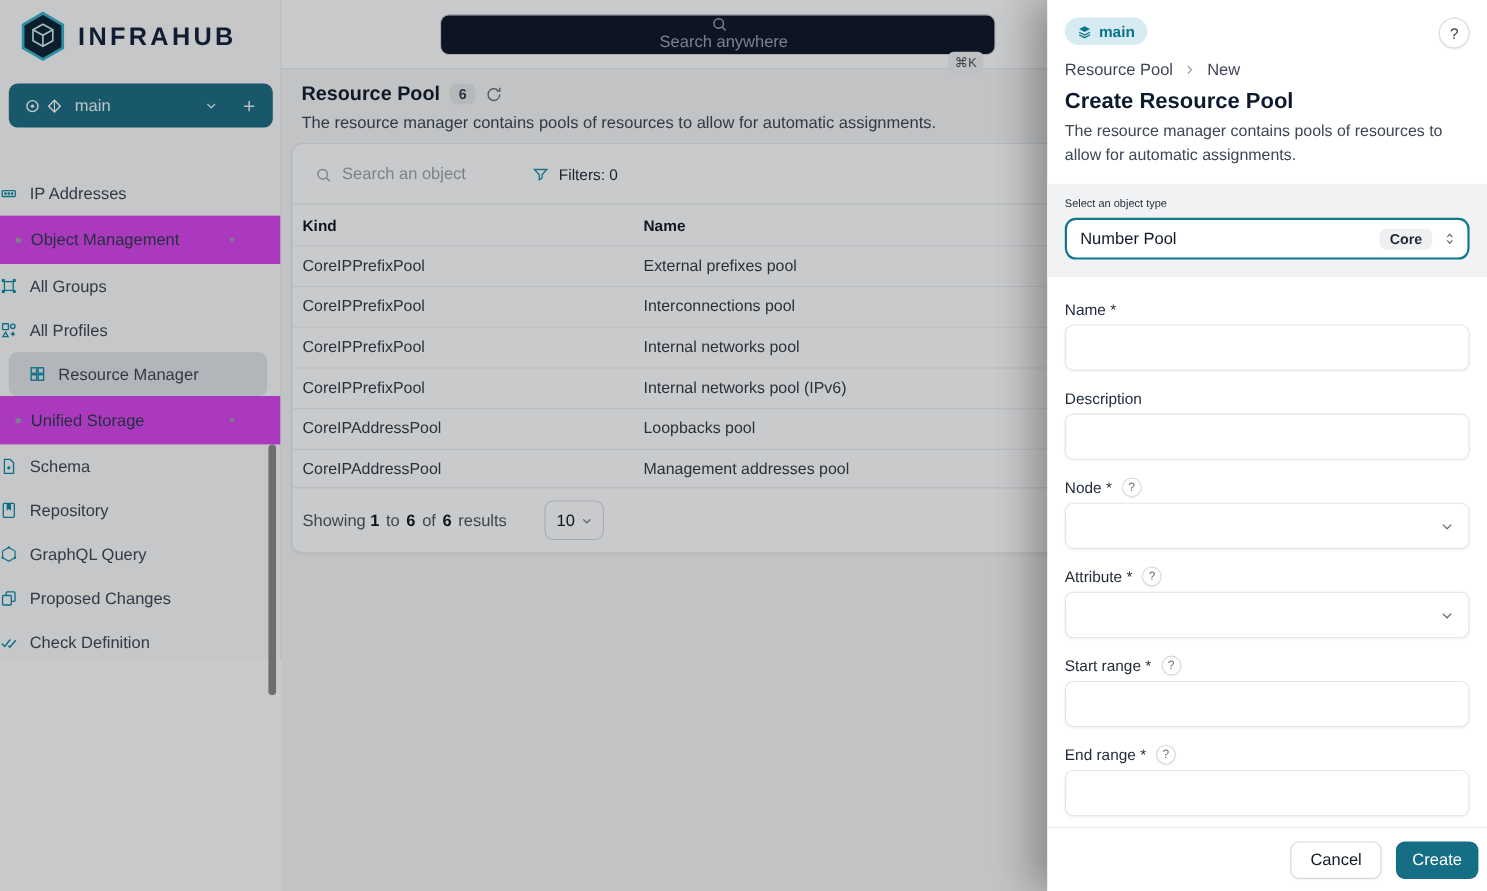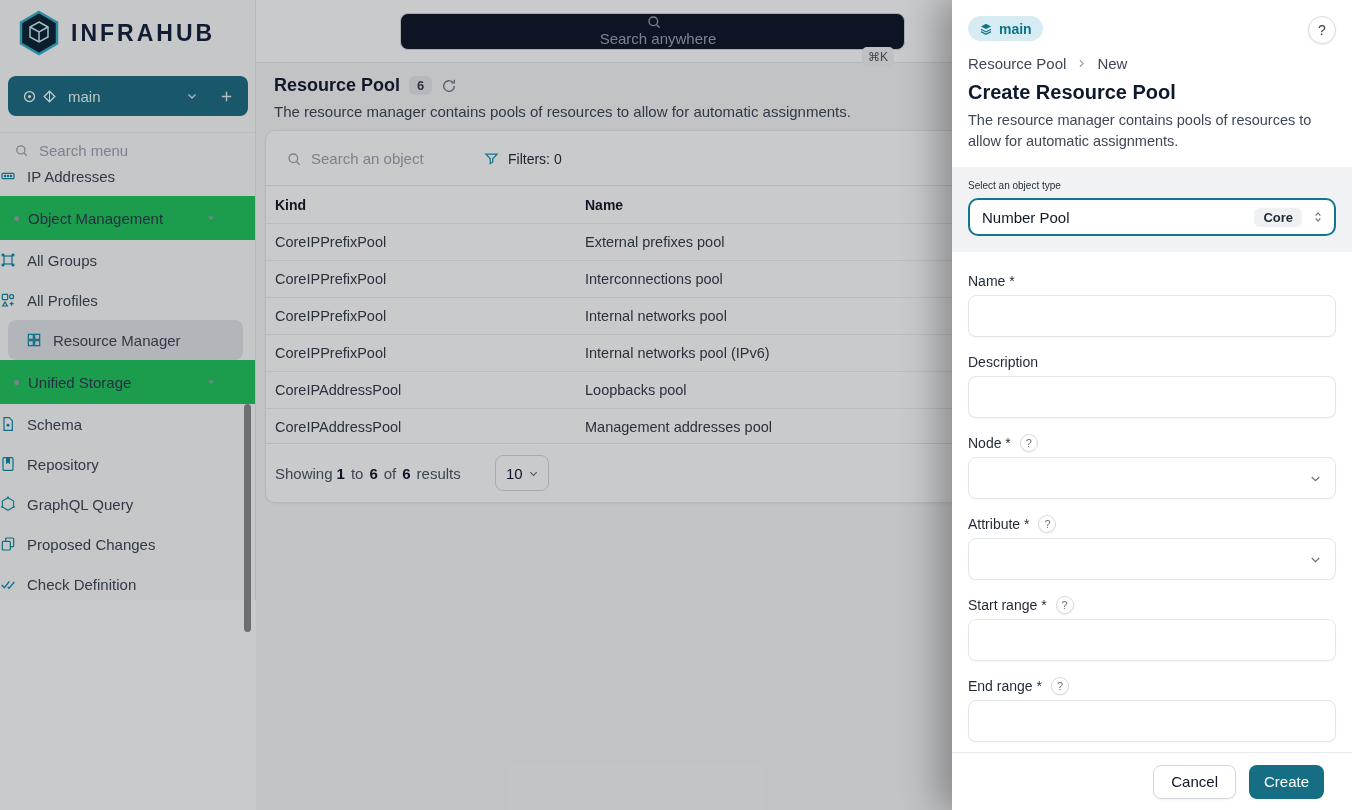--- a/index.html
+++ b/index.html
@@ -11,21 +11,21 @@
   #sidebar { position:absolute; left:0; top:0; width:256px; height:600px; background:#fbfbfc; border-right:1px solid #e5e7eb; z-index:1; }
   .logo-row { display:flex; align-items:center; gap:11px; padding:10px 0 0 18px; }
   .logo-text { font-size:23px; font-weight:800; letter-spacing:3px; color:#13203a; }
   .branch-btn { position:absolute; left:8px; top:76px; width:240px; height:40px; background:#1d6e83; border-radius:8px; display:flex; align-items:center; padding:0 14px; color:#fff; cursor:pointer; }
   .branch-icons { display:flex; align-items:center; gap:5px; }
   .branch-name { margin-left:11px; font-size:15px; color:#f0f7f9; }
   .branch-chevron { margin-left:auto; opacity:.85; }
   .branch-plus { margin-left:20px; opacity:.9; }
   .menu-search { position:absolute; left:0; top:132px; width:100%; height:36px; border-top:1px solid #eceef1; display:flex; align-items:center; gap:10px; padding-left:14px; color:#9aa3af; font-size:15px; }
   .nav { position:absolute; left:0; top:168px; right:0; bottom:0; overflow:hidden; }
-  .nav-header { height:44px; display:flex; align-items:center; background:#22c55e; padding:0 38px 0 14px; }
+  .nav-header { height:44px; display:flex; align-items:center; background:#d946ef; padding:0 38px 0 14px; }
   .nav-header .bullet { width:5px; height:5px; border-radius:50%; background:#9aa3af; }
   .nav-header .hdr-label { margin-left:9px; font-size:15px; color:#2c3a4e; }
   .nav-header .caret { margin-left:auto; }
   .nav-item { height:40px; display:flex; align-items:center; gap:11px; font-size:15px; color:#3d4756; cursor:pointer; }
   .nav-item.partial { margin-top:-12px; }
   .nav-item.selected { background:#e2e4e8; border-radius:8px; margin:0 12px 0 8px; padding-left:18px; }
   .nav-item .nicon { color:#0d8aa8; flex:0 0 auto; }
   .side-scrollbar { position:absolute; right:4px; top:404px; width:7px; height:228px; background:#8a8a8a; border-radius:4px; }
 
   
@@ -71,21 +71,21 @@
   .type-value { flex:1; font-size:15px; color:#101826; }
   .core-badge { background:#eef0f2; border-radius:6px; padding:2px 9px; font-size:13px; font-weight:700; color:#1f2937; }
   .updown { margin-left:9px; color:#6b7280; }
   .panel-form { flex:1; padding:20px 16px 0; overflow:hidden; }
   .field { margin-bottom:16px; }
   .field-label { display:flex; align-items:center; gap:9px; font-size:14px; color:#1f2937; margin-bottom:6px; height:17px; }
   .help-dot { width:18px; height:18px; border:1px solid #d6d9de; border-radius:50%; background:#fff; box-shadow:0 1px 1px rgba(0,0,0,.06); display:flex; align-items:center; justify-content:center; font-size:11px; color:#6b7280; cursor:pointer; }
   .tbox { width:100%; height:42px; border:1px solid #e3e5e9; border-radius:8px; background:#fff; box-shadow:0 1px 2px rgba(0,0,0,.04); font-size:15px; padding:0 12px; color:#111827; outline:none; font-family:inherit; }
   .sbox { position:relative; width:100%; height:42px; border:1px solid #e3e5e9; border-radius:8px; background:#fff; box-shadow:0 1px 2px rgba(0,0,0,.04); cursor:pointer; }
   .sbox .chev { position:absolute; right:12px; top:13px; color:#6b7280; }
-  .panel-foot { height:58px; border-top:1px solid #e7e9ec; display:flex; align-items:center; justify-content:flex-end; gap:13px; padding:0 28px; }
+  .panel-foot { height:58px; border-top:1px solid #e7e9ec; display:flex; align-items:center; justify-content:flex-end; gap:13px; padding:0 8px; }
   .btn-cancel { height:34px; padding:0 17px; border:1px solid #d4d8dd; border-radius:8px; background:#fff; font-size:15px; color:#111827; font-family:inherit; cursor:pointer; box-shadow:0 1px 2px rgba(0,0,0,.05); }
   .btn-create { height:34px; padding:0 15px; border:none; border-radius:8px; background:#156e84; font-size:15px; color:#fff; font-family:inherit; cursor:pointer; }
 </style>
 </head>
 <body>
 
 <div id="sidebar">
   <div class="logo-row">
     <span>
       <svg width="42" height="46" viewBox="0 0 42 46">
@@ -118,29 +118,20 @@
           <path d="M6 9.5l6 6 6-6"></path>
         </svg>
     </span>
     <span class="branch-plus">
       <svg width="15" height="15" viewBox="0 0 24 24" fill="none" stroke="#ffffff" stroke-width="2.2">
           <path d="M12 4.5v15M4.5 12h15"></path>
         </svg>
     </span>
   </div>
 
-  <div class="menu-search">
-    <span>
-      <svg width="15" height="15" viewBox="0 0 24 24" fill="none" stroke="#9aa3af" stroke-width="2">
-          <circle cx="11" cy="11" r="6.5"></circle>
-          <path d="M16 16l4.5 4.5"></path>
-        </svg>
-    </span>
-    <span>Search menu</span>
-  </div>
 
   <div class="nav">
     <div class="nav-item partial">
       <span class="nicon">
         <svg width="16" height="16" viewBox="0 0 24 24" fill="none" stroke="currentColor" stroke-width="1.8">
             <rect x="3" y="8" width="18" height="8" rx="1.5"></rect>
             <circle cx="7.5" cy="12" r="1" fill="currentColor"></circle>
             <circle cx="12" cy="12" r="1" fill="currentColor"></circle>
             <circle cx="16.5" cy="12" r="1" fill="currentColor"></circle>
           </svg>

